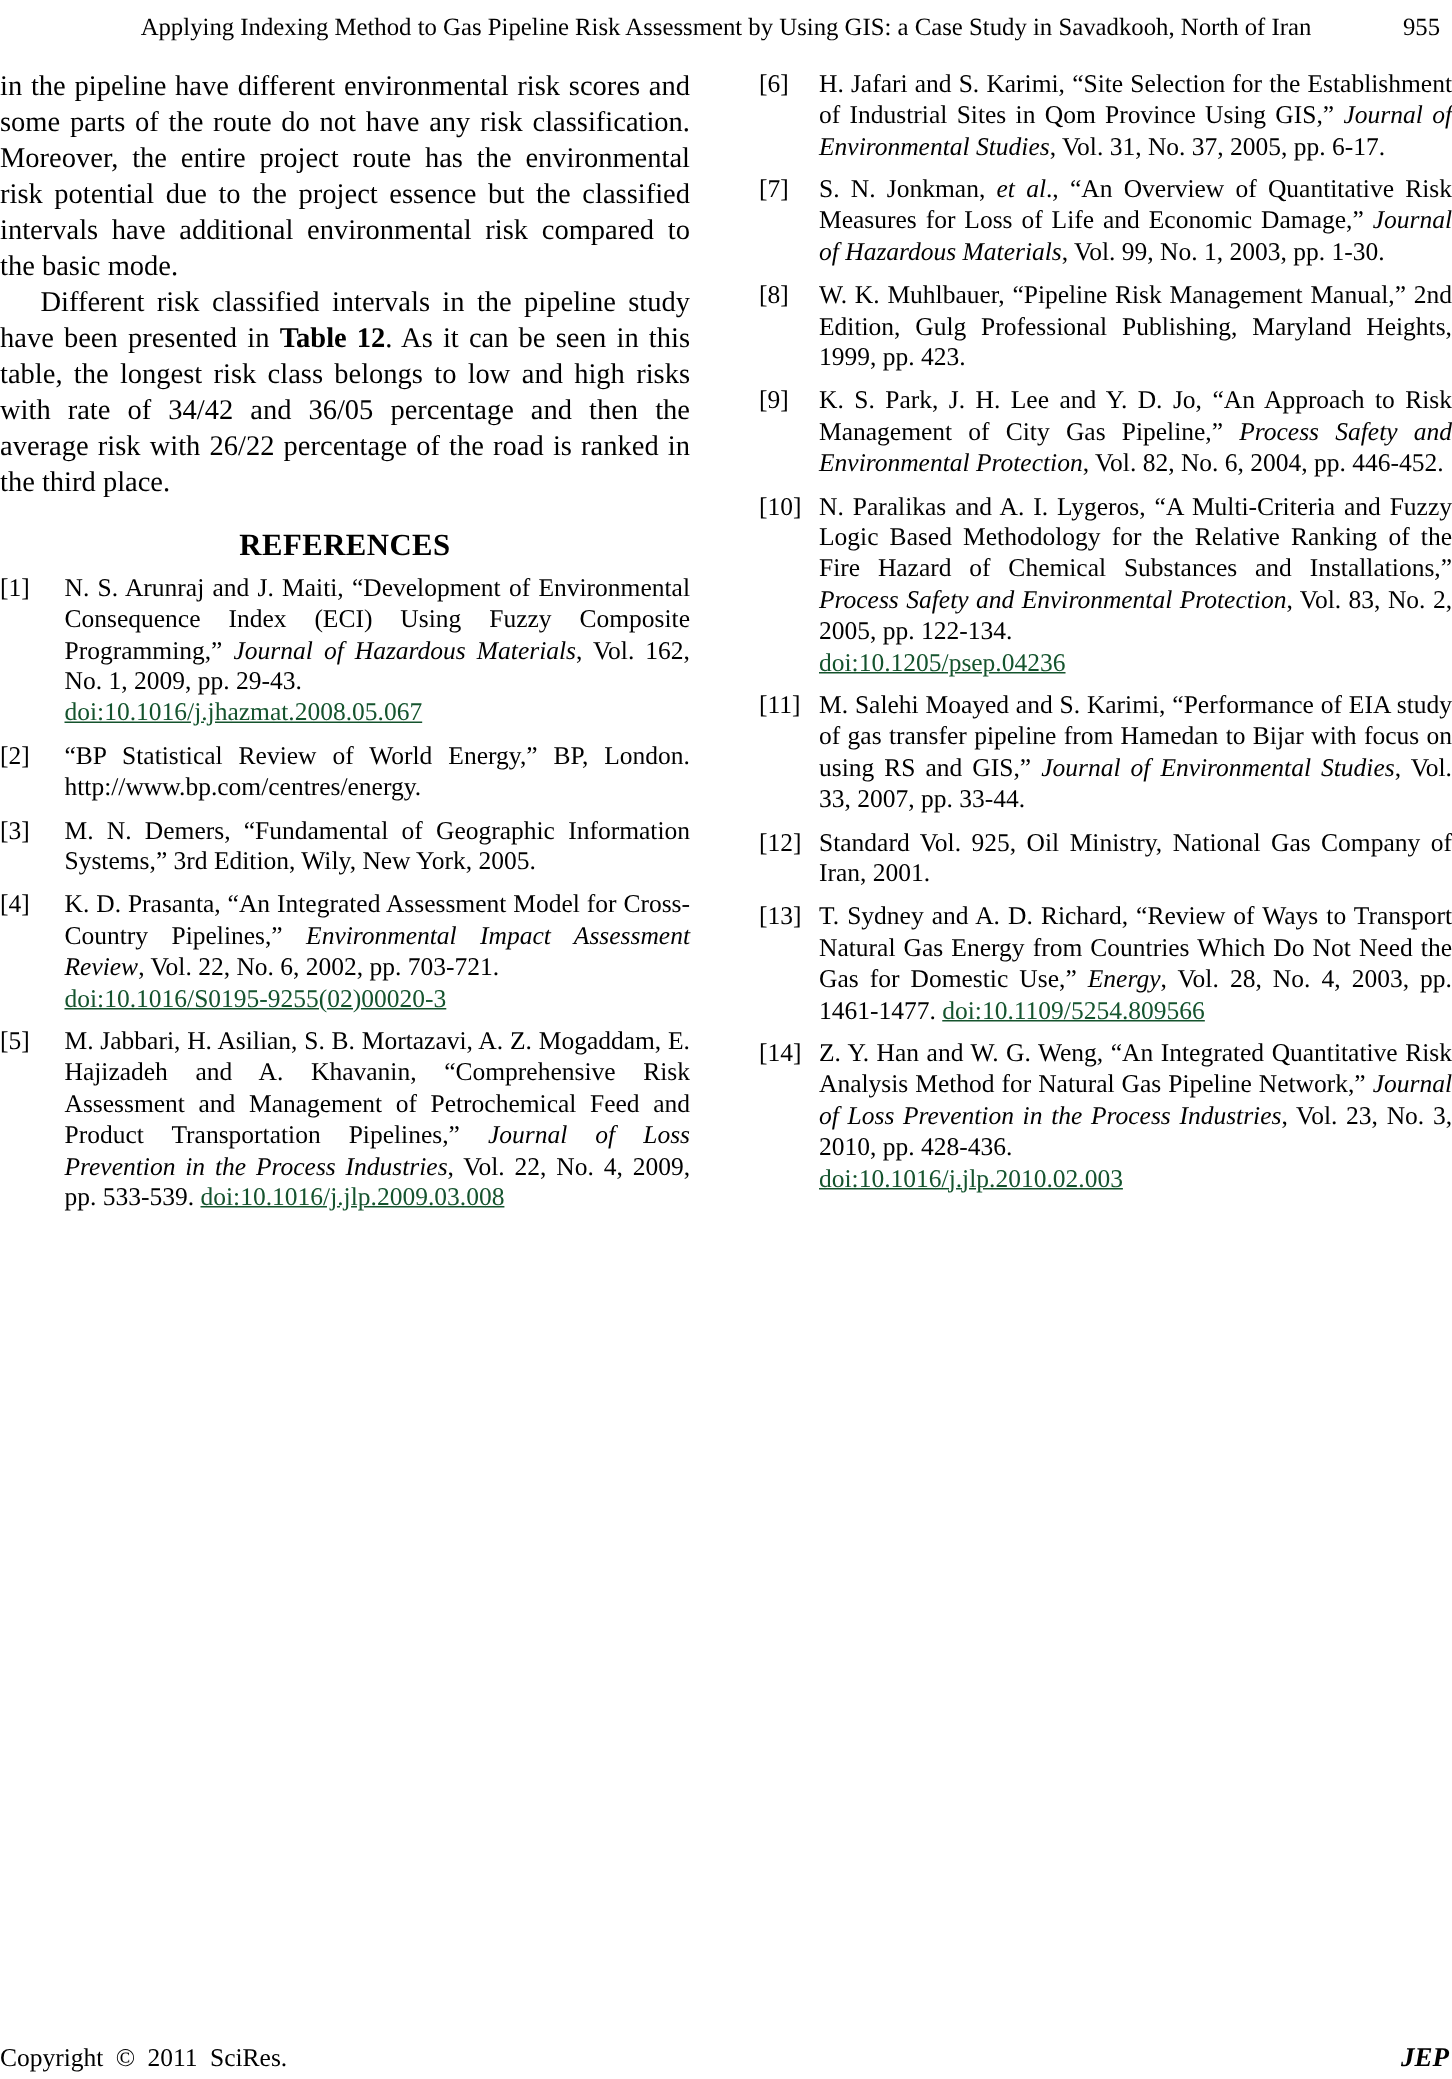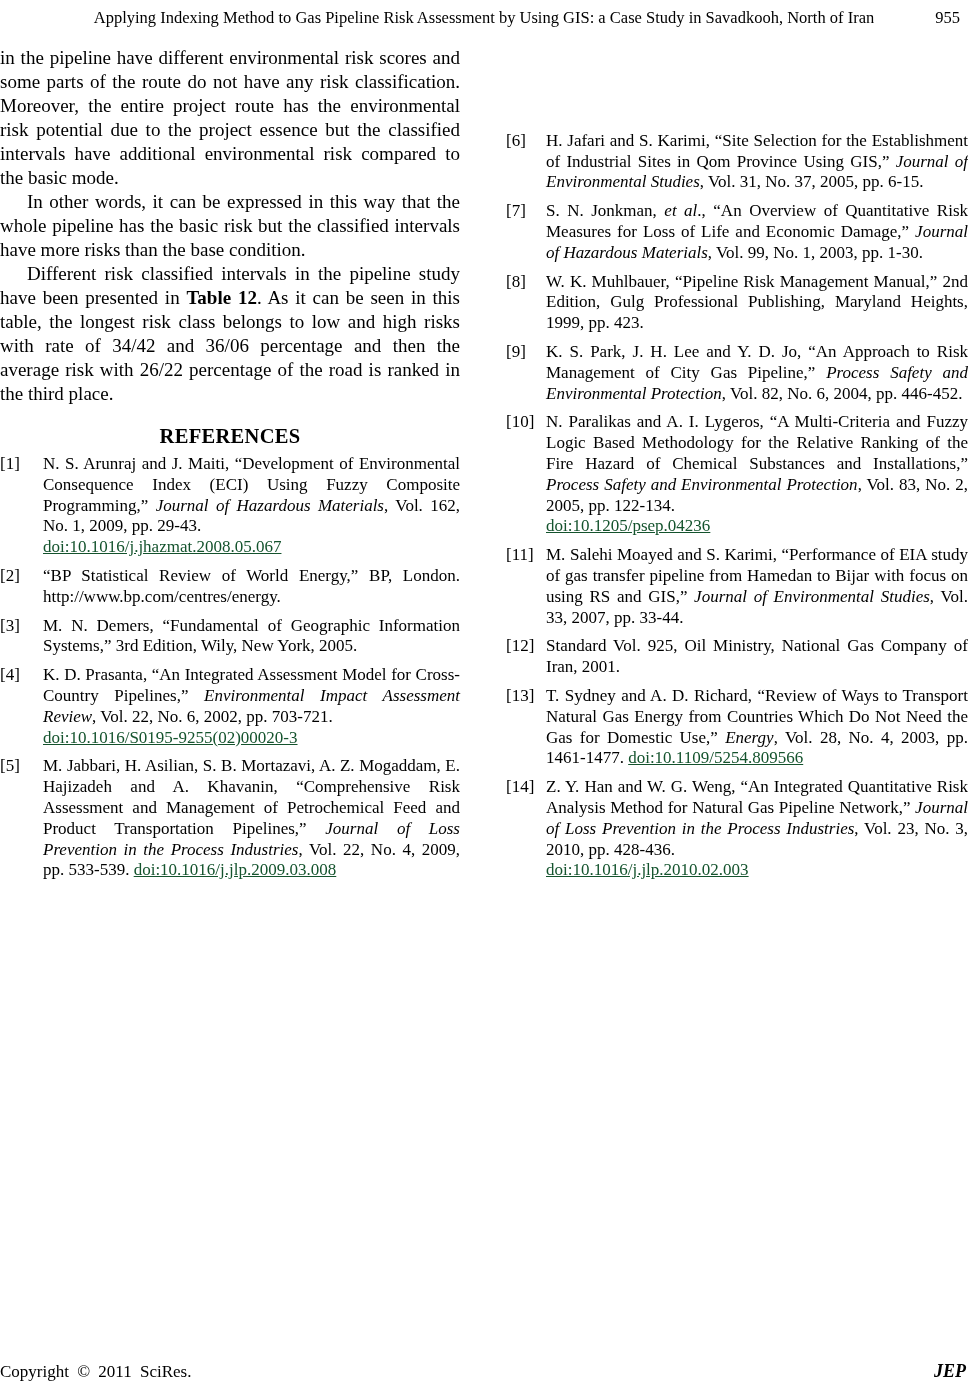--- a/index.html
+++ b/index.html
@@ -11,21 +11,21 @@
     font-family: "Liberation Serif", "DejaVu Serif", serif;
     color: #000000;
     overflow: hidden;
   }
   
   .header { position: absolute; top: 7px; left: 0; right: 0; height: 22px; }
   .header-title { text-align: center; font-size: 16.5px; line-height: 22px; }
   .header-page { position: absolute; right: 8px; top: 0; font-size: 16.5px; line-height: 22px; }
 
   
-  .columns { position: absolute; top: 46px; left: 0; display: flex; gap: 46px; align-items: flex-end; }
+  .columns { position: absolute; top: 46px; left: 0; display: flex; gap: 46px; }
   .col-left  { width: 460px; }
   .col-right { width: 462px; }
 
   
   .body-par {
     margin: 0;
     font-size: 19px;
     line-height: 24px;
     text-align: justify;
     hyphens: auto;
@@ -79,22 +79,21 @@
 
   <div class="header">
     <div class="header-title">Applying Indexing Method to Gas Pipeline Risk Assessment by Using GIS: a Case Study in Savadkooh, North of Iran</div>
     <div class="header-page">955</div>
   </div>
 
   <div class="columns">
     <div class="col-left">
       <div id="paragraphs">
           <p class="body-par"><span>in the pipeline have different environmental risk scores and some parts of the route do not have any risk classification. Moreover, the entire project route has the environmental risk potential due to the project essence but the classified intervals have additional environmental risk compared to the basic mode.</span></p>
-          <p class="body-par indent"><span>In other words, it can be expressed in this way that the whole pipeline has the basic risk but the classified intervals have more risks than the base condition.</span></p>
-          <p class="body-par indent"><span>Different risk classified intervals in the pipeline study have been presented in </span><span class="bd">Table 12</span><span>. As it can be seen in this table, the longest risk class belongs to low and high risks with rate of 34/42 and 36/06 percentage and then the average risk with 26/22 percentage of the road is ranked in the third place.</span></p>
+          <p class="body-par indent"><span>Different risk classified intervals in the pipeline study have been presented in </span><span class="bd">Table 12</span><span>. As it can be seen in this table, the longest risk class belongs to low and high risks with rate of 34/42 and 36/05 percentage and then the average risk with 26/22 percentage of the road is ranked in the third place.</span></p>
         </div>
       <div class="refs-heading">REFERENCES</div>
       <div id="refs-left">
           <div class="ref">
             <span class="ref-num">[1]</span>
             <div class="ref-body"><span>N. S. Arunraj and J. Maiti, “Development of Environmental Consequence Index (ECI) Using Fuzzy Composite Programming,” </span><span class="it">Journal of Hazardous Materials</span><span>, Vol. 162, No. 1, 2009, pp. 29-43.</span><br><a class="doi">doi:10.1016/j.jhazmat.2008.05.067</a></div>
           </div>
           <div class="ref">
             <span class="ref-num">[2]</span>
             <div class="ref-body"><span>“BP Statistical Review of World Energy,” BP, London. http://www.bp.com/centres/energy.</span></div>
@@ -110,21 +109,21 @@
           <div class="ref">
             <span class="ref-num">[5]</span>
             <div class="ref-body"><span>M. Jabbari, H. Asilian, S. B. Mortazavi, A. Z. Mogaddam, E. Hajizadeh and A. Khavanin, “Comprehensive Risk Assessment and Management of Petrochemical Feed and Product Transportation Pipelines,” </span><span class="it">Journal of Loss Prevention in the Process Industries</span><span>, Vol. 22, No. 4, 2009, pp. 533-539. </span><a class="doi">doi:10.1016/j.jlp.2009.03.008</a></div>
           </div>
         </div>
     </div>
     <div class="col-right">
       <div id="refs-right">
           <div class="ref">
             <span class="ref-num">[6]</span>
-            <div class="ref-body"><span>H. Jafari and S. Karimi, “Site Selection for the Establishment of Industrial Sites in Qom Province Using GIS,” </span><span class="it">Journal of Environmental Studies</span><span>, Vol. 31, No. 37, 2005, pp. 6-15.</span></div>
+            <div class="ref-body"><span>H. Jafari and S. Karimi, “Site Selection for the Establishment of Industrial Sites in Qom Province Using GIS,” </span><span class="it">Journal of Environmental Studies</span><span>, Vol. 31, No. 37, 2005, pp. 6-17.</span></div>
           </div>
           <div class="ref">
             <span class="ref-num">[7]</span>
             <div class="ref-body"><span>S. N. Jonkman, </span><span class="it">et al</span><span>., “An Overview of Quantitative Risk Measures for Loss of Life and Economic Damage,” </span><span class="it">Journal of Hazardous Materials</span><span>, Vol. 99, No. 1, 2003, pp. 1-30.</span></div>
           </div>
           <div class="ref">
             <span class="ref-num">[8]</span>
             <div class="ref-body"><span>W. K. Muhlbauer, “Pipeline Risk Management Manual,” 2nd Edition, Gulg Professional Publishing, Maryland Heights, 1999, pp. 423.</span></div>
           </div>
           <div class="ref">

